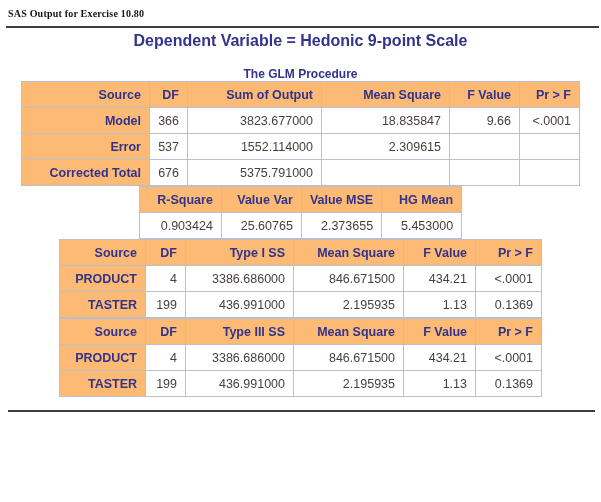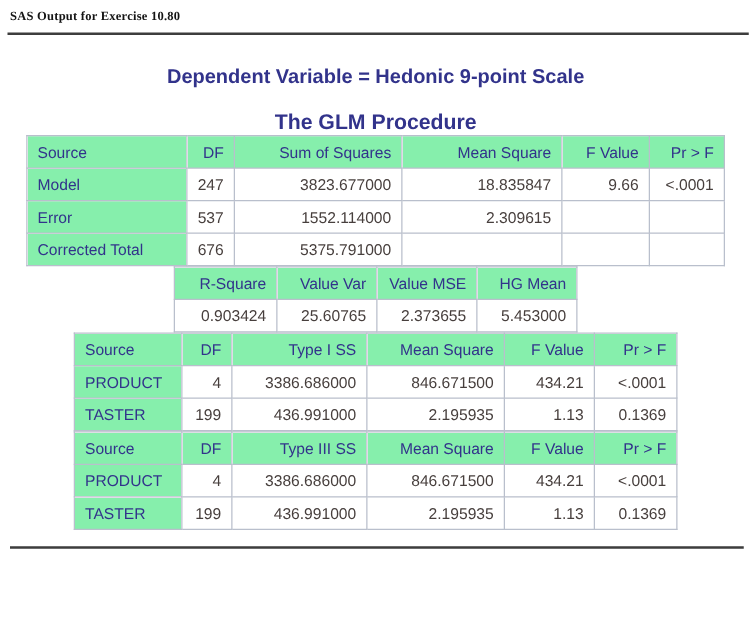--- a/index.html
+++ b/index.html
@@ -26,46 +26,47 @@
     border-top: 2px solid #3d3d3d;
     height: 0;
   }
   .rule-top { margin: 2px 2px 0 6px; }
   .rule-bottom { margin: 13px 6px 0 8px; }
   .dep-var {
     text-align: center;
     color: #32338b;
     font-weight: bold;
     font-size: 16px;
-    margin-top: 25px;
+    margin-top: 4px;
   }
   .proc {
     text-align: center;
     color: #32338b;
     font-weight: bold;
-    font-size: 17px;
+    font-size: 12px;
     margin-top: 17px;
   }
   table.sas {
     border-collapse: collapse;
     margin: 0 auto;
     font-size: 12.5px;
     table-layout: fixed;
   }
   table.sas th, table.sas td {
     border: 1px solid #b9bfcc;
     padding: 3px 8px;
     height: 19px;
     overflow: hidden;
     white-space: nowrap;
   }
   table.sas th {
-    background: #86efac;
+    background: #fdba74;
     color: #32338b;
-    font-weight: normal;
+    font-weight: bold;
+    text-align: right;
   }
   table.sas td {
     background: #ffffff;
     color: #473f3d;
   }
   .num { text-align: right; }
   th.rowhead { text-align: left; }
   .t-anova { margin-top: 34px; }
   .t-fit   { margin-top: 13px; }
   .t-type1 { margin-top: 16px; }
@@ -87,30 +88,30 @@
         <col style="width:38px">
         <col style="width:134px">
       <col style="width:128px">
         <col style="width:70px">
         <col style="width:60px">
     </colgroup>
     <thead>
       <tr>
         <th class="rowhead">Source</th>
         <th class="num">DF</th>
-        <th class="num">Sum of Squares</th>
+        <th class="num">Sum of Output</th>
         <th class="num">Mean Square</th>
         <th class="num">F Value</th>
         <th class="num">Pr &gt; F</th>
       </tr>
     </thead>
     <tbody>
       <tr>
         <th class="rowhead">Model</th>
-        <td class="num">247</td>
+        <td class="num">366</td>
         <td class="num">3823.677000</td>
         <td class="num">18.835847</td>
         <td class="num">9.66</td>
         <td class="num">&lt;.0001</td>
       </tr>
       <tr>
         <th class="rowhead">Error</th>
         <td class="num">537</td>
         <td class="num">1552.114000</td>
         <td class="num">2.309615</td>

